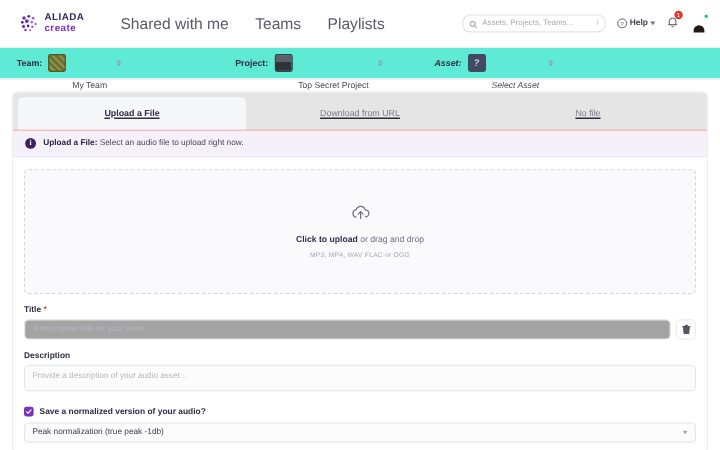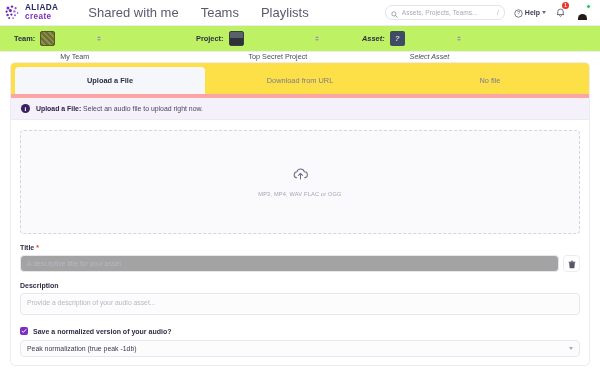--- a/index.html
+++ b/index.html
@@ -7,26 +7,26 @@
     margin: 0; padding: 0;
     width: 600px; height: 375px;
     overflow: hidden;
     background: #ffffff;
     font-family: "Liberation Sans", sans-serif;
     -webkit-font-smoothing: antialiased;
   }
 
   
   .topnav {
-    height: 26px;
+    height: 40px;
     background: #ffffff;
     border-bottom: 1px solid #ececf1;
     display: flex;
     align-items: center;
-    padding: 0 10px 0 4px;
+    padding: 0 10px 0 16px;
     position: relative;
   }
   .brand { display: flex; align-items: center; gap: 4px; }
   .brand-mark { width: 17px; height: 17px; position: relative; flex: 0 0 auto; }
   .brand-text { display: flex; flex-direction: column; line-height: 1; }
   .brand-top {
     font-size: 8.2px; font-weight: bold; color: #2b2a5e;
     letter-spacing: 0.4px;
   }
   .brand-bot {
@@ -71,21 +71,21 @@
     content:""; position:absolute; left:3px; bottom:0; width:9px; height:6px;
     border-radius: 5px 5px 0 0; background:#241a14;
   }
   .avatar-dot {
     position: absolute; right: -1px; top: -1px; width: 5px; height: 5px;
     background: #22c55e; border: 1px solid #fff; border-radius: 50%;
   }
 
   
   .ctxbar {
-    height: 26px; background: #bef264; border-bottom: 1px solid #ececf1;
+    height: 26px; background: #5eead4; border-bottom: 1px solid #ececf1;
     display: flex; align-items: center; padding: 0 14px;
     position: relative;
   }
   .ctx-group { display: flex; align-items: center; gap: 5px; }
   .ctx-label { font-size: 7.4px; font-weight: bold; color: #2d2d45; }
   .ctx-thumb {
     width: 15px; height: 15px; border-radius: 2px; flex: 0 0 auto;
   }
   .thumb-team {
     background:
@@ -114,21 +114,21 @@
   .ctx-asset { position: absolute; left: 362px; display: flex; align-items: center; gap: 5px; font-style: italic; }
 
   
   .page { padding: 10px 10px 0 10px; background: #ffffff; }
   .card {
     border: 1px solid #ececf1; border-radius: 5px; background: #fff;
     overflow: hidden;
   }
 
   
-  .tabs { display: flex; background: #fde047; border-bottom: 4px solid #fca5a5; padding: 4px 4px 0 4px; }
+  .tabs { display: flex; background: #e5e5e5; border-bottom: 1px solid #fca5a5; padding: 4px 4px 0 4px; text-decoration: underline; }
   .tab {
     flex: 1; text-align: center; font-size: 7.4px; color: #7b7b8f;
     padding: 9px 0 9px 0; cursor: pointer; border-radius: 4px 4px 0 0;
   }
   .tab.active {
     background: #f6f7fb; color: #2b2b44; font-weight: bold;
   }
 
   
   .banner {
@@ -324,20 +324,21 @@
     <div class="card-body">
 
       <div class="dropzone">
         <span>
           <svg width="17" height="14" viewBox="0 0 22 18" aria-hidden="true">
             <path d="M6 14 a4 4 0 0 1 0.4 -7.9 A5 5 0 0 1 16 6.2 a3.8 3.8 0 0 1 0.2 7.6" fill="none" stroke="#6e6e85" stroke-width="1.3" stroke-linecap="round" stroke-linejoin="round"></path>
             <line x1="11" y1="15.5" x2="11" y2="8.5" stroke="#6e6e85" stroke-width="1.3" stroke-linecap="round"></line>
             <polyline points="8.4,10.8 11,8.2 13.6,10.8" fill="none" stroke="#6e6e85" stroke-width="1.3" stroke-linecap="round" stroke-linejoin="round"></polyline>
           </svg>
         </span>
+        <div class="dz-line1"><b>Click to upload</b><span> or drag and drop</span></div>
         <div class="dz-line2">MP3, MP4, WAV FLAC or OGG</div>
       </div>
 
       <div class="field-label">
         <span>Title</span>
         <span class="req">*</span>
       </div>
 
       <div class="title-row">
         <input class="input" type="text" placeholder="A descriptive title for your asset" style="">

